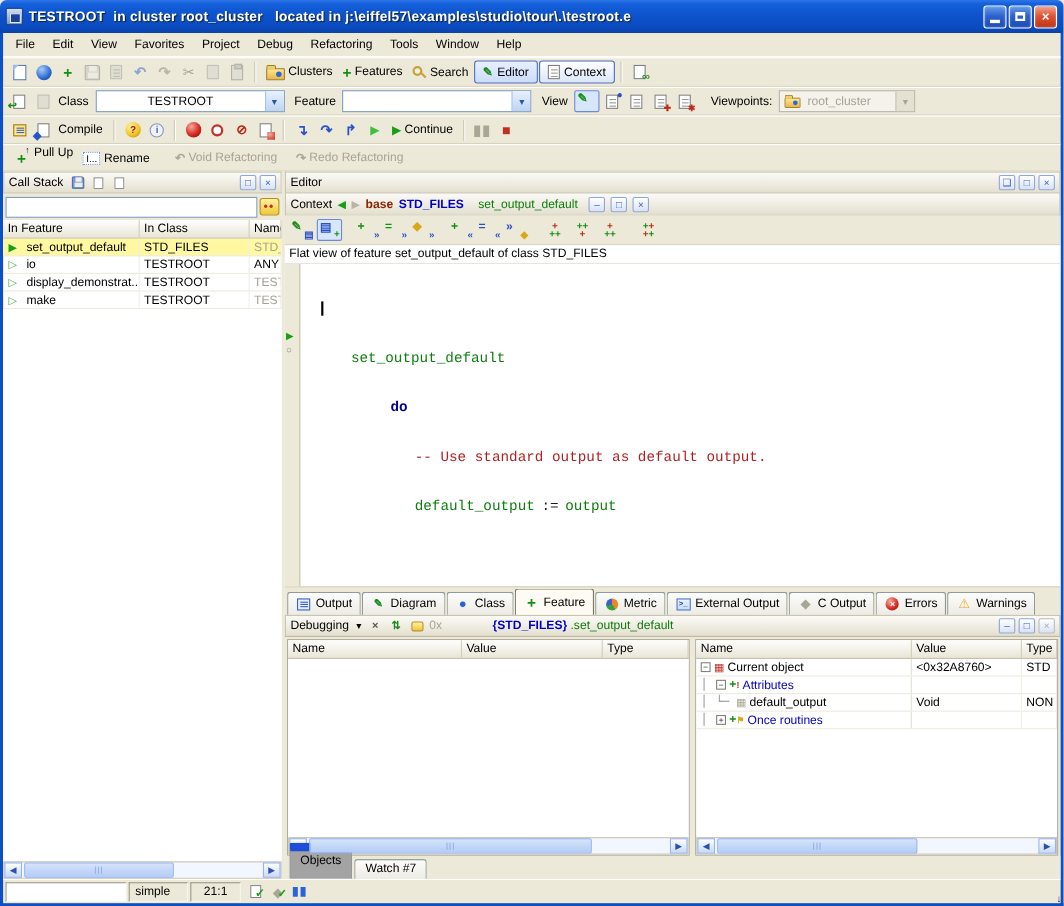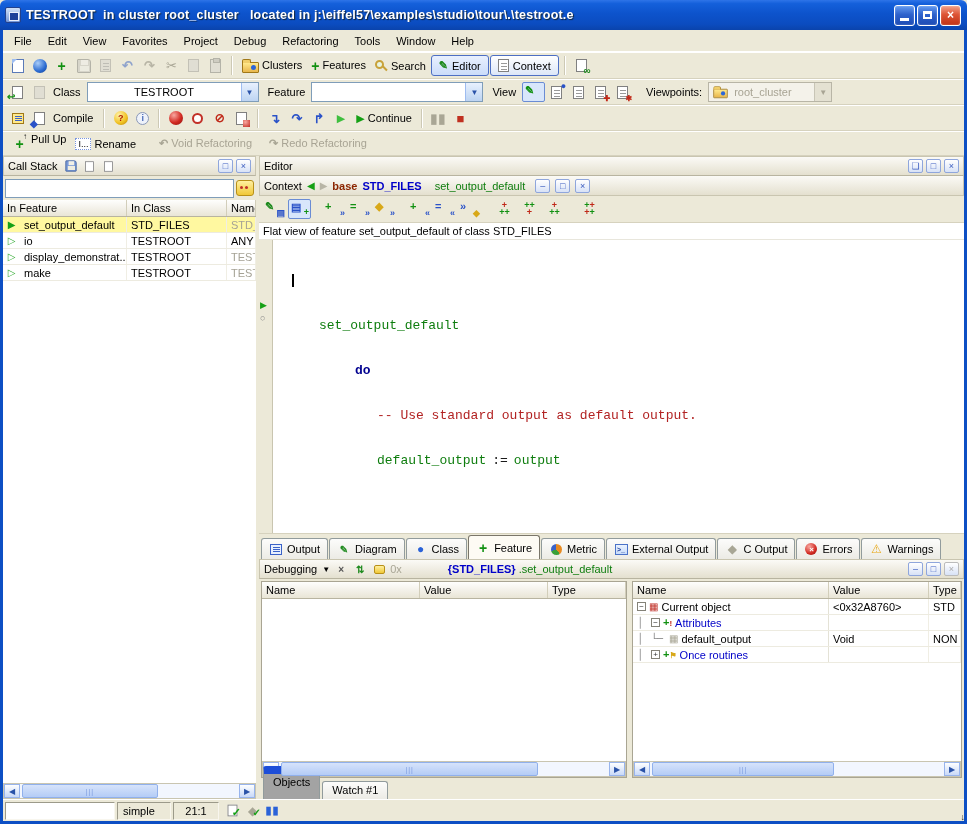--- a/index.html
+++ b/index.html
@@ -688,21 +688,21 @@
                 <span class="sbtn">◀</span>
                 <div class="strack">
                     <div class="sthumb" style="left:2px;width:62%">|||</div>
                   </div>
                 <span class="sbtn">▶</span>
               </div>
             </div>
           </div>
           <div class="btabs">
             <span class="btab active">Objects</span>
-            <span class="btab">Watch #1</span>
+            <span class="btab">Watch #7</span>
           </div>
         </div>
       </div>
     </div>
 
     <div class="statusbar">
       <span class="sbox prog"></span>
       <span class="sbox mode">simple</span>
       <span class="sbox pos">21:1</span>
       <span class="sicons">

